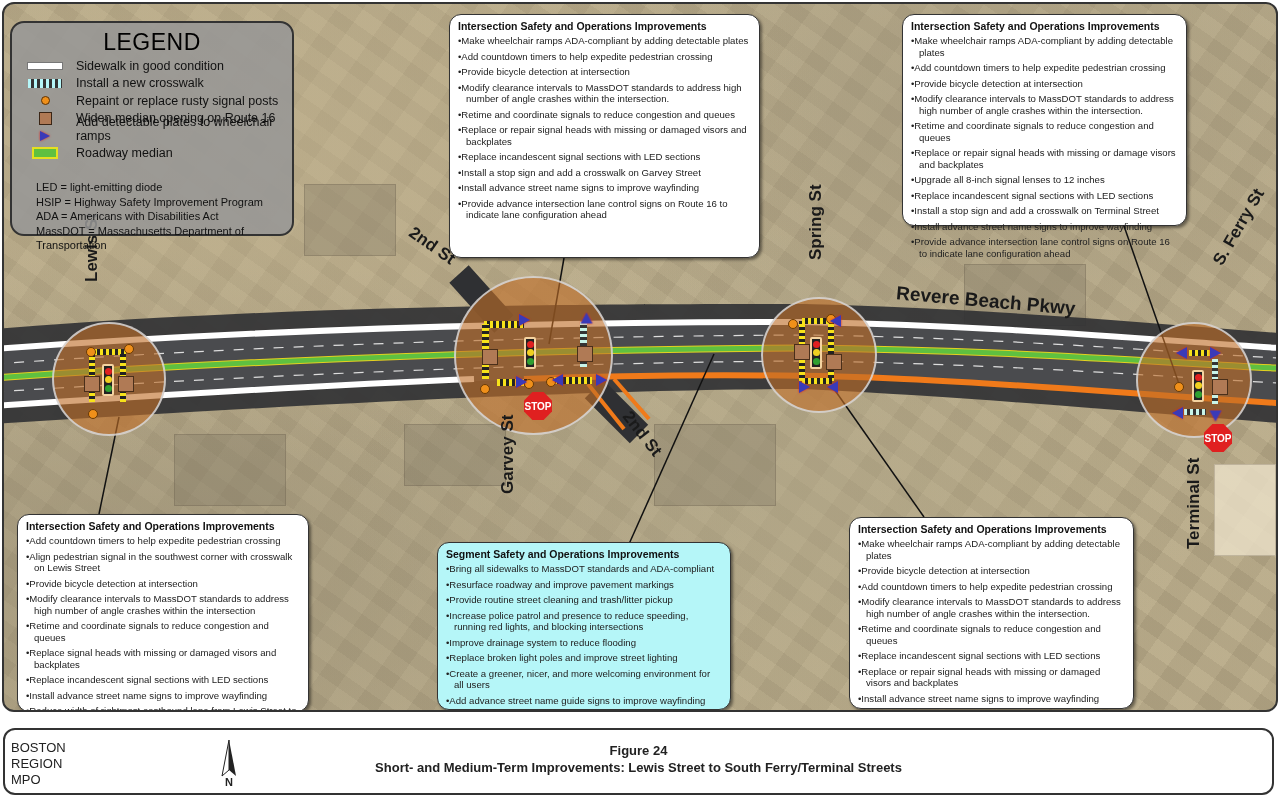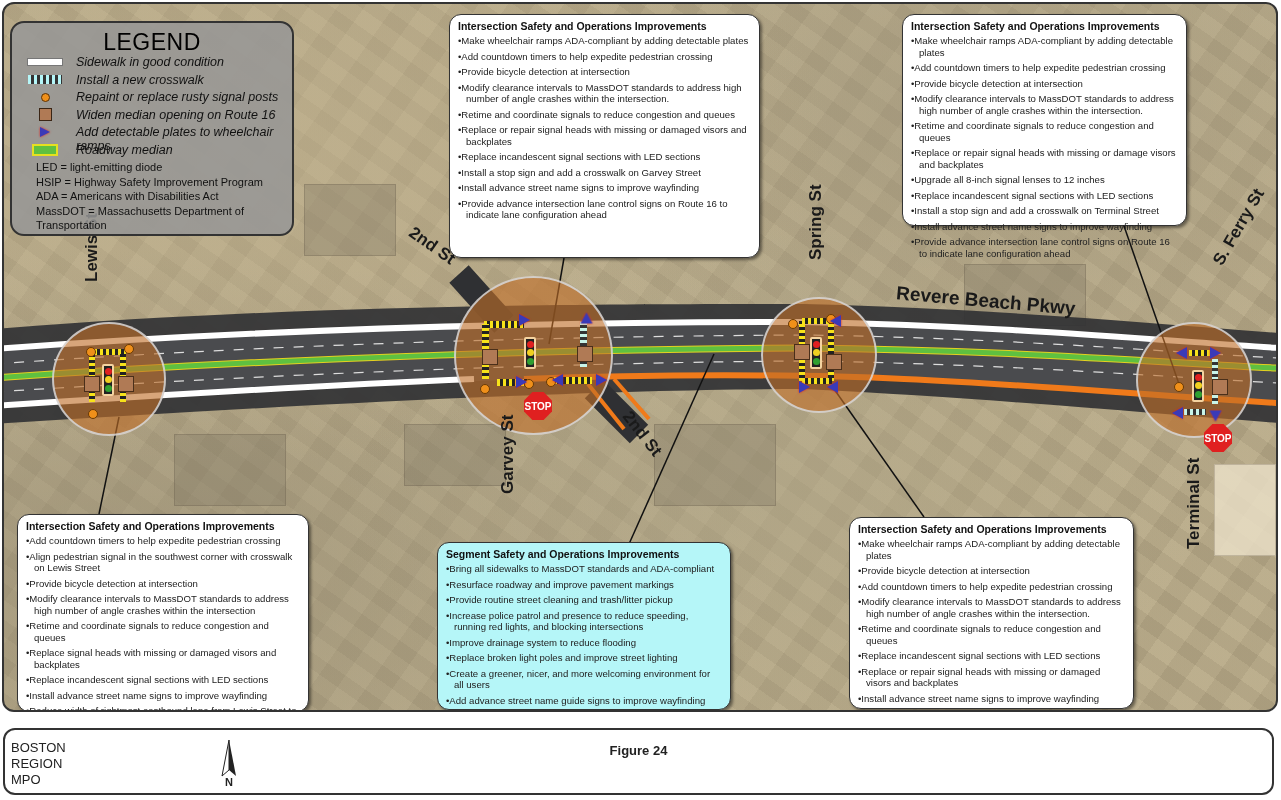--- a/index.html
+++ b/index.html
@@ -24,21 +24,21 @@
   .xwalk-y{position:absolute;background:repeating-linear-gradient(90deg,#f7e21a 0 3px,#222 3px 6px);}
   .xwalk-yv{position:absolute;background:repeating-linear-gradient(0deg,#f7e21a 0 3px,#222 3px 6px);}
   .xwalk-c{position:absolute;background:repeating-linear-gradient(0deg,#c8f4e8 0 3px,#333 3px 6px);}
   .xwalk-ch{position:absolute;background:repeating-linear-gradient(90deg,#c8f4e8 0 3px,#333 3px 6px);}
   .stop{position:absolute;width:28px;height:28px;background:#e02020;color:#fff;font-size:10px;font-weight:bold;display:flex;align-items:center;justify-content:center;
         clip-path:polygon(30% 0,70% 0,100% 30%,100% 70%,70% 100%,30% 100%,0 70%,0 30%);}
   .street{position:absolute;font-weight:bold;color:#1a1a1a;font-size:17px;white-space:nowrap;}
   
   .legend{position:absolute;left:6px;top:17px;width:284px;height:215px;background:rgba(150,150,150,.85);border:2px solid #333;border-radius:14px;box-sizing:border-box;padding:6px 10px;}
   .legend h2{margin:0;text-align:center;font-size:23px;font-weight:normal;letter-spacing:.5px;line-height:26px;}
-  .leg-row{display:flex;align-items:flex-start;height:17.5px;font-size:12.5px;color:#111;font-style:italic;}
+  .leg-row{display:flex;align-items:flex-end;height:17.5px;font-size:12.5px;color:#111;}
   .leg-sym{width:46px;height:14px;display:flex;align-items:center;justify-content:center;margin-right:8px;flex:0 0 46px;}
   .leg-abbr{font-size:11px;line-height:14.5px;color:#111;margin-left:14px;}
   
   .callout{position:absolute;background:#fff;border:1.5px solid #333;border-radius:12px;box-sizing:border-box;padding:5px 8px 5px 8px;box-shadow:2px 2px 3px rgba(0,0,0,.45);}
   .callout.seg{background:#b5f6f8;}
   .callout h3{margin:0 0 3px 0;font-size:10.5px;font-weight:bold;color:#111;}
   .callout ul{list-style:none;margin:0;padding:0;}
   .callout li{font-size:9.6px;line-height:11.5px;color:#222;margin-bottom:4px;padding-left:8px;text-indent:-8px;}
   .callout li:before{content:"\2022 ";}
   
@@ -201,21 +201,21 @@
           <span style="display:block;width:0;height:0;border-top:5px solid transparent;border-bottom:5px solid transparent;border-left:10px solid #3a3ab8;filter:drop-shadow(0 0 1px #e02020);"></span>
         </span>
       <span>Add detectable plates to wheelchair ramps</span>
     </div>
     <div class="leg-row">
       <span class="leg-sym">
           <span style="display:block;width:22px;height:8px;background:#5fc040;border:2px solid #e5e020;"></span>
         </span>
       <span>Roadway median</span>
     </div>
-    <div style="margin-top:0;">
+    <div style="margin-top:20px;">
       <div class="leg-abbr">LED = light-emitting diode</div>
       <div class="leg-abbr">HSIP = Highway Safety Improvement Program</div>
       <div class="leg-abbr">ADA = Americans with Disabilities Act</div>
       <div class="leg-abbr">MassDOT = Massachusetts Department of Transportation</div>
     </div>
   </div>
 
   <div class="callout" style="left:445px;top:10px;width:311px;height:244px;">
     <h3>Intersection Safety and Operations Improvements</h3>
     <ul>
@@ -303,14 +303,15 @@
   </div>
   <div class="north">
     <svg width="20" height="50" viewBox="0 0 20 50">
       <polygon points="10,2 3,38 10,32" fill="#fff" stroke="#222" stroke-width="1"></polygon>
       <polygon points="10,2 17,38 10,32" fill="#222"></polygon>
       <text x="10" y="48" text-anchor="middle" font-size="11" font-weight="bold" font-family="Liberation Sans, sans-serif" fill="#222">N</text>
     </svg>
   </div>
   <div class="fig">
     <div>Figure 24</div>
+    <div>Short- and Medium-Term Improvements: Lewis Street to South Ferry/Terminal Streets</div>
   </div>
 </div>
 
 </body></html>

